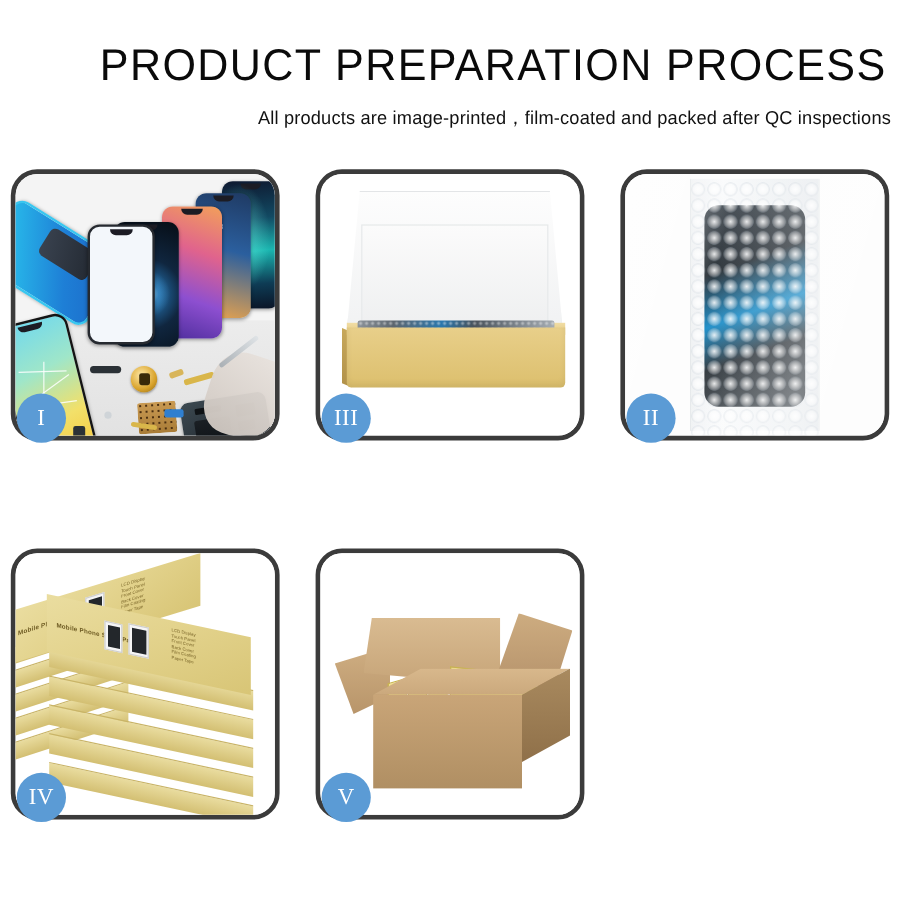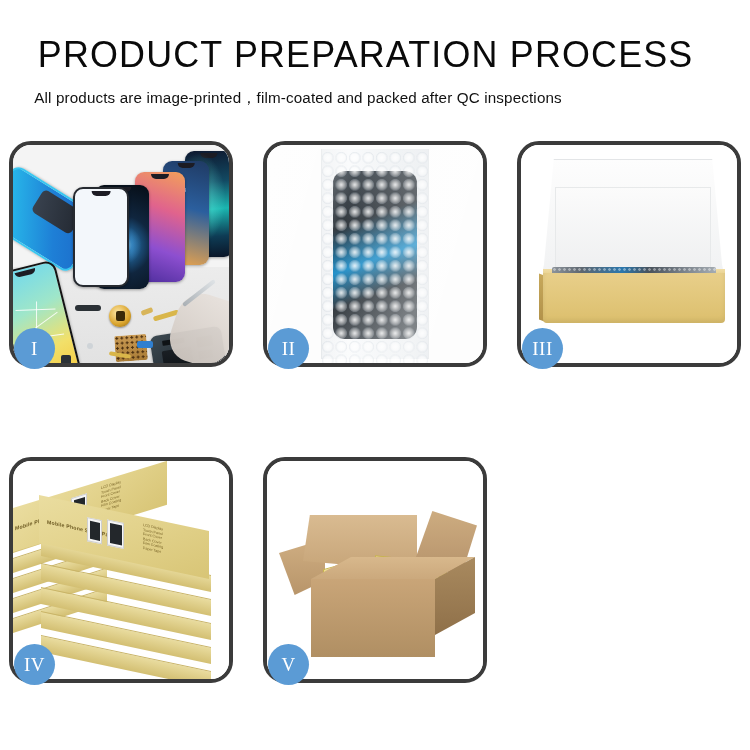--- a/index.html
+++ b/index.html
@@ -5,21 +5,21 @@
   * { box-sizing: border-box; margin: 0; padding: 0; }
   html, body {
     width: 750px; height: 750px;
     background: #ffffff;
     font-family: "Liberation Sans", "DejaVu Sans", sans-serif;
     overflow: hidden;
   }
   .page { position: relative; width: 750px; height: 750px; background: #fff; }
 
   
-  .header { position: absolute; top: 0; left: 0; width: 750px; text-align: left; padding-left: 27px; }
+  .header { position: absolute; top: 0; left: 0; width: 750px; text-align: right; }
   .title {
     font-size: 37px;
     font-weight: 400;
     letter-spacing: 1.2px;
     color: #0a0a0a;
     line-height: 1;
     margin-top: 36px;
     transform: scaleX(0.97);
   }
   .subtitle {
@@ -421,39 +421,39 @@
 
         <div class="prt" style="left:48px;top:210px;width:10px;height:10px;border-radius:2px;"></div>
 
         <div class="hand"></div>
         <div class="tweezer"></div>
       </div>
       <div class="badge">I</div>
     </div>
 
     <div class="panel">
-      <div class="panel-inner p2">
-        <div class="sleeve"></div>
-        <div class="screen"></div>
-        <div class="bubbles"></div>
-        <div class="sheen"></div>
-      </div>
-      <div class="badge">II</div>
-    </div>
-
-    <div class="panel">
       <div class="panel-inner p3">
         <div class="lid"></div>
         <div class="lidface"></div>
         <div class="sideL"></div>
         <div class="trayrim"></div>
         <div class="content"></div>
         <div class="tray"></div>
       </div>
       <div class="badge">III</div>
+    </div>
+
+    <div class="panel">
+      <div class="panel-inner p2">
+        <div class="sleeve"></div>
+        <div class="screen"></div>
+        <div class="bubbles"></div>
+        <div class="sheen"></div>
+      </div>
+      <div class="badge">II</div>
     </div>
 
     <div class="panel">
       <div class="panel-inner p4">
 
         <div class="stack-side" style="left:-2px;top:62px;width:96px;height:15px;transform:skewY(-18deg);"></div>
         <div class="stack-side" style="left:-2px;top:82px;width:96px;height:15px;transform:skewY(-18deg);"></div>
         <div class="stack-side" style="left:-2px;top:102px;width:96px;height:15px;transform:skewY(-18deg);"></div>
         <div class="stack-side" style="left:-2px;top:122px;width:96px;height:15px;transform:skewY(-18deg);"></div>
         <div class="stack-side" style="left:-2px;top:142px;width:96px;height:15px;transform:skewY(-18deg);"></div>

